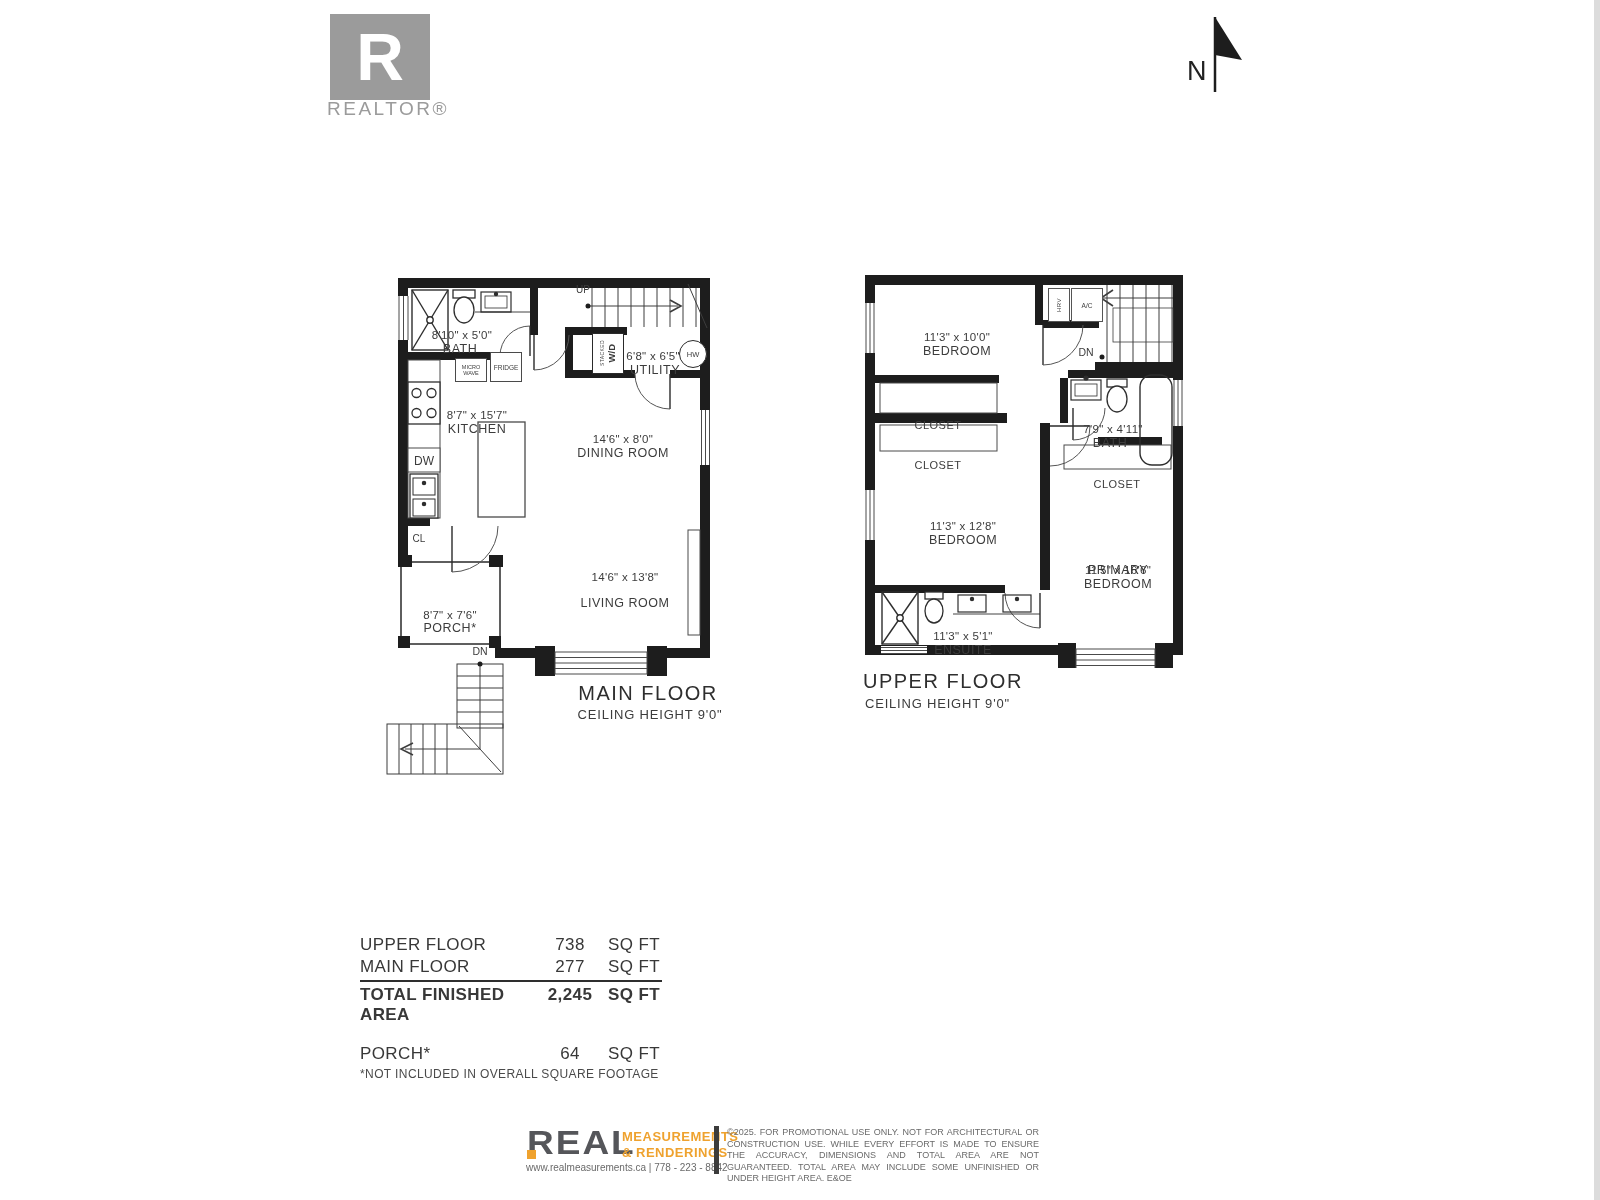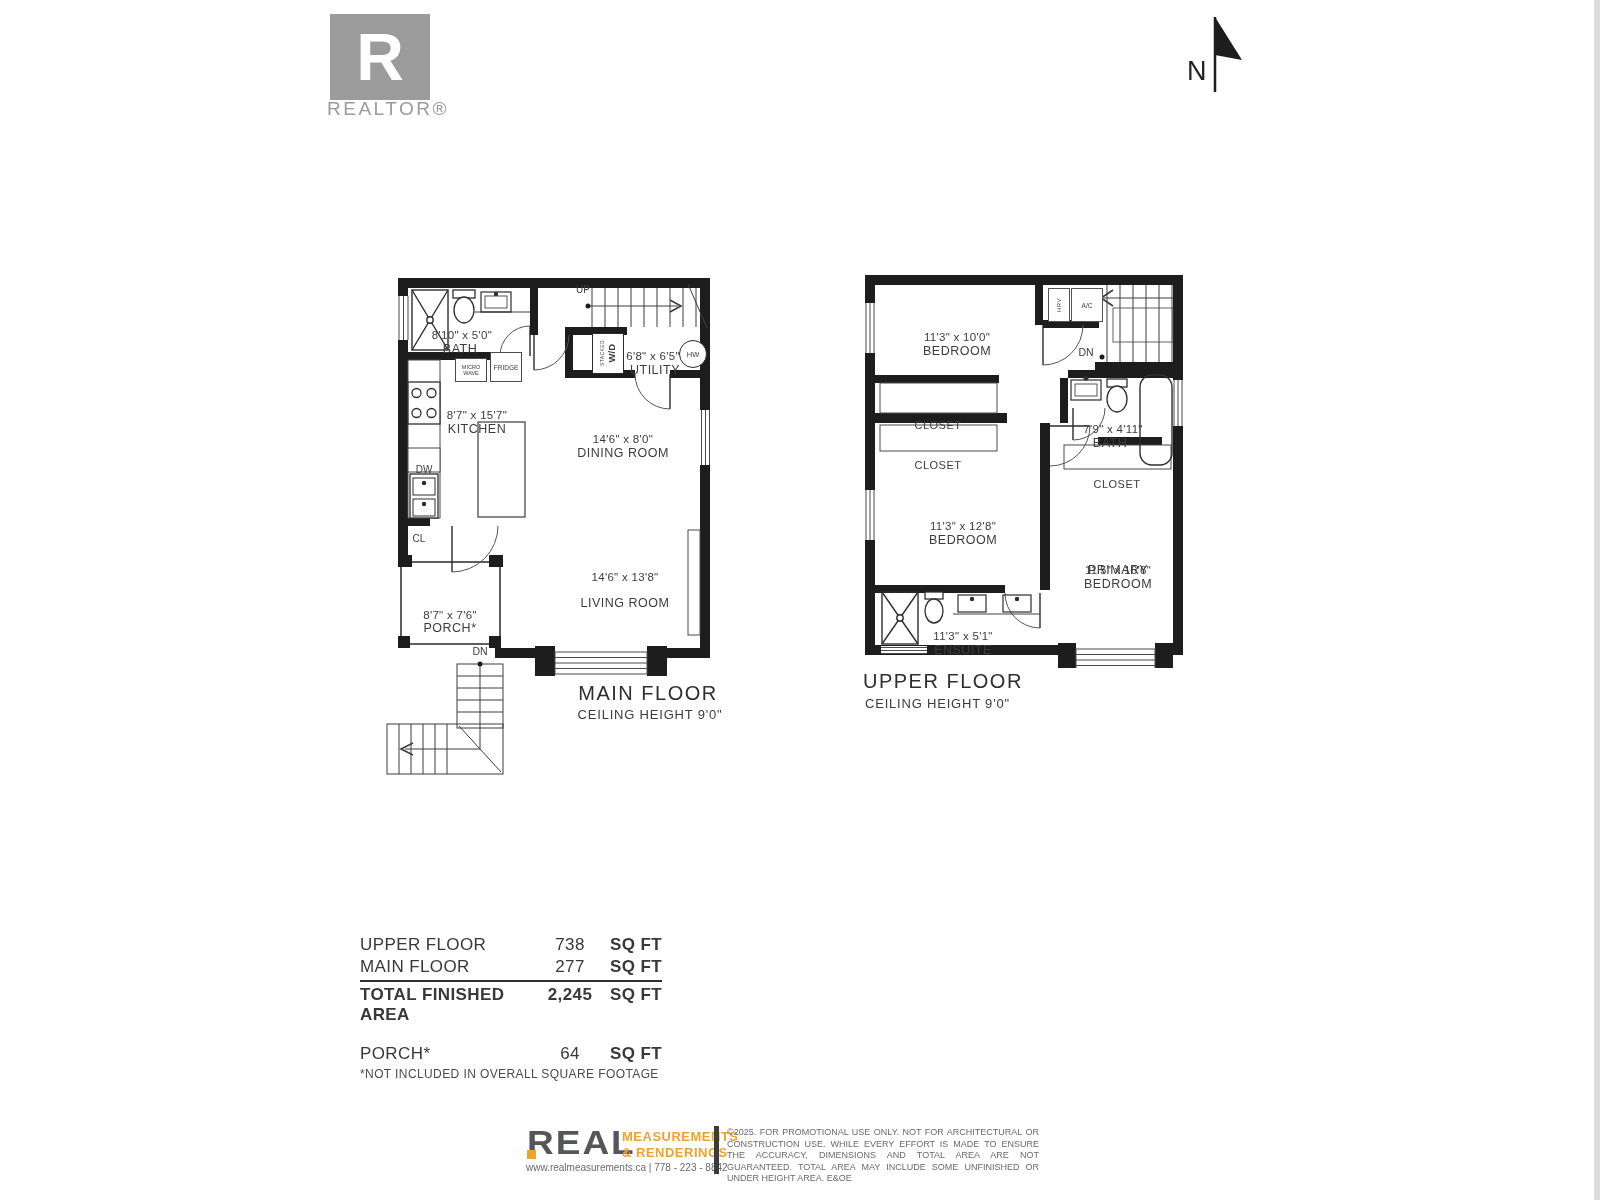--- a/index.html
+++ b/index.html
@@ -16,21 +16,21 @@
   .plan{position:absolute;}
   .plan svg{position:absolute;left:0;top:0;}
   .appl{position:absolute;border:1px solid #4a4a4a;background:#fff;display:flex;
         align-items:center;justify-content:center;color:#3c3c3c;}
   .floor-title{position:absolute;font-size:20px;letter-spacing:1.5px;color:#2e2e2e;white-space:nowrap;}
   .floor-ceiling{position:absolute;font-size:13px;letter-spacing:.8px;color:#3c3c3c;white-space:nowrap;}
   .ar-row{display:flex;align-items:baseline;font-size:17px;letter-spacing:.4px;color:#383838;
           padding:1px 0;}
   .ar-label{flex:1;}
   .ar-val{width:72px;text-align:center;}
-  .ar-unit{width:56px;text-align:right;font-weight:bold;}
+  .ar-unit{width:56px;text-align:center;}
 </style>
 </head>
 <body>
 
 <div id="canvas">
 
   <div class="abs" style="left:330px;top:14px;width:100px;height:86px;background:#9b9b9b;
               display:flex;align-items:center;justify-content:center;">
     <span style="color:#fff;font-size:66px;font-weight:700;line-height:1;">R</span>
   </div>
@@ -201,21 +201,21 @@
     <div class="appl" style="left:207px;top:61px;width:30px;height:39px;border:1.5px solid #2a2a2a;gap:1px;">
       <span class="vtext" style="font-size:5px;letter-spacing:.4px;">STACKED</span>
       <span class="vtext" style="font-size:9.5px;font-weight:600;">W/D</span>
     </div>
     <div class="appl" style="left:294px;top:68px;width:26px;height:26px;border-radius:50%;border:1.4px solid #2a2a2a;font-size:7.5px;">HW</div>
     <div class="appl" style="left:70px;top:86px;width:30px;height:22px;flex-direction:column;line-height:1.1;">
       <span style="font-size:5.5px;">MICRO</span>
       <span style="font-size:5.5px;">WAVE</span>
     </div>
     <div class="appl" style="left:105px;top:80px;width:30px;height:28px;font-size:6.5px;">FRIDGE</div>
-    <div class="tiny ctr" style="left:39px;top:192px;font-size:10px;">DW</div>
+    <div class="tiny ctr" style="left:39px;top:182px;font-size:12px;">DW</div>
     <div class="tiny ctr" style="left:34px;top:261px;font-size:10px;">CL</div>
   </div>
 
   <div class="floor-title ctr abs" style="left:648px;top:682px;">MAIN FLOOR</div>
   <div class="floor-ceiling ctr abs" style="left:650px;top:707px;">CEILING HEIGHT 9'0"</div>
 
   <div class="plan" style="left:855px;top:268px;width:340px;height:400px;">
     <svg width="340" height="400" viewBox="0 0 340 400">
       <g fill="#1d1d1d">
         <rect x="10" y="7" width="318" height="10"></rect>

